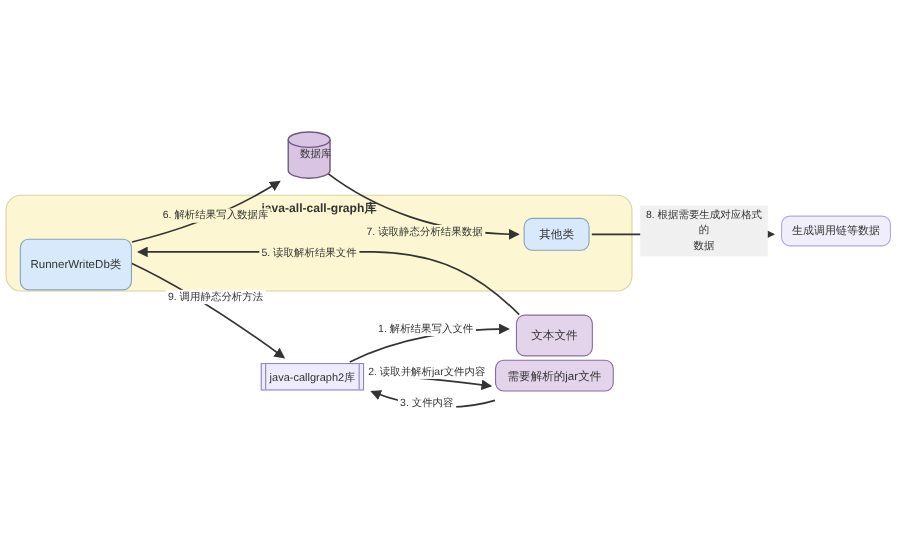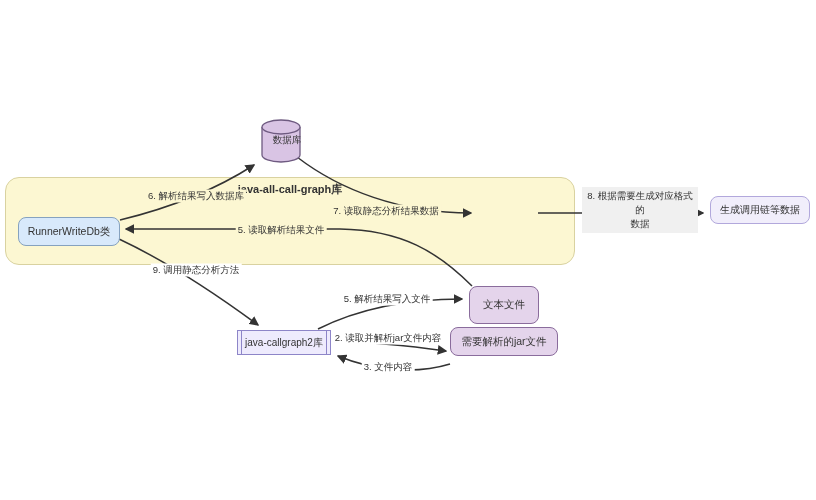--- a/index.html
+++ b/index.html
@@ -21,21 +21,21 @@
     background:var(--container_fill);border:1px solid var(--container_border);border-radius:14px;}
   .group-title{position:absolute;left:0;right:0;top:4px;text-align:center;
     font-size:11px;font-weight:bold;color:var(--text_color);}
 
   .node{position:absolute;display:flex;align-items:center;justify-content:center;
     font-size:10.5px;color:var(--text_color);text-align:center;z-index:3;}
   .blue{background:var(--blue_fill);border:1px solid var(--blue_border);border-radius:8px;}
   .purple{background:var(--purple_fill);border:1px solid var(--purple_border);border-radius:8px;}
   .gen{background:var(--gen_fill);border:1px solid var(--gen_border);border-radius:8px;font-size:10px;}
 
-  .n-runner{left:18px;top:217px;width:102px;height:29px;}
+  .n-runner{left:18px;top:217px;width:102px;height:47px;}
   .n-other{left:476px;top:198px;width:60px;height:30px;}
   .n-generate{left:710px;top:196px;width:100px;height:28px;}
   .n-textfile{left:469px;top:286px;width:70px;height:38px;}
   .n-jarfile{left:450px;top:327px;width:108px;height:29px;}
 
   .n-callgraph2{left:237px;top:330px;width:94px;height:25px;
     background:var(--lavender_fill);border:1px solid var(--lavender_border);
     font-size:10px;border-radius:0;}
   .n-callgraph2::before,.n-callgraph2::after{content:"";position:absolute;top:0;bottom:0;width:0;
     border-left:1px solid var(--lavender_border);}
@@ -95,41 +95,44 @@
       <path class="cyl" d="M1,8 v28 a19,7 0 0 0 38,0 v-28"></path>
       <ellipse class="cyl" cx="20" cy="8" rx="19" ry="7"></ellipse>
     </svg>
     <div class="db-label">数据库</div>
   </div>
 
   <div class="node blue n-runner">
     <span>RunnerWriteDb类</span>
   </div>
 
+  <div class="node blue n-other">
+    <span>其他类</span>
+  </div>
 
   <div class="node gen n-generate">
     <span>生成调用链等数据</span>
   </div>
 
   <div class="node purple n-textfile">
     <span>文本文件</span>
   </div>
 
   <div class="node n-callgraph2">
     <span>java-callgraph2库</span>
   </div>
 
   <div class="node purple n-jarfile">
     <span>需要解析的jar文件</span>
   </div>
 
   <div class="edge-label l1 bg-white">9. 调用静态分析方法</div>
   <div class="edge-label l2 bg-white">2. 读取并解析jar文件内容</div>
   <div class="edge-label l3 bg-white">3. 文件内容</div>
-  <div class="edge-label l4 bg-white">5. 解析结果写入文件</div>
+  <div class="edge-label l4 bg-white">1. 解析结果写入文件</div>
   <div class="edge-label l5 bg-yellow">5. 读取解析结果文件</div>
   <div class="edge-label l6 bg-yellow">6. 解析结果写入数据库</div>
   <div class="edge-label l7 bg-yellow">7. 读取静态分析结果数据</div>
   <div class="edge-label l8">
     <span>8. 根据需要生成对应格式的</span><br>
     <span>数据</span>
   </div>
 
 </div>
 

